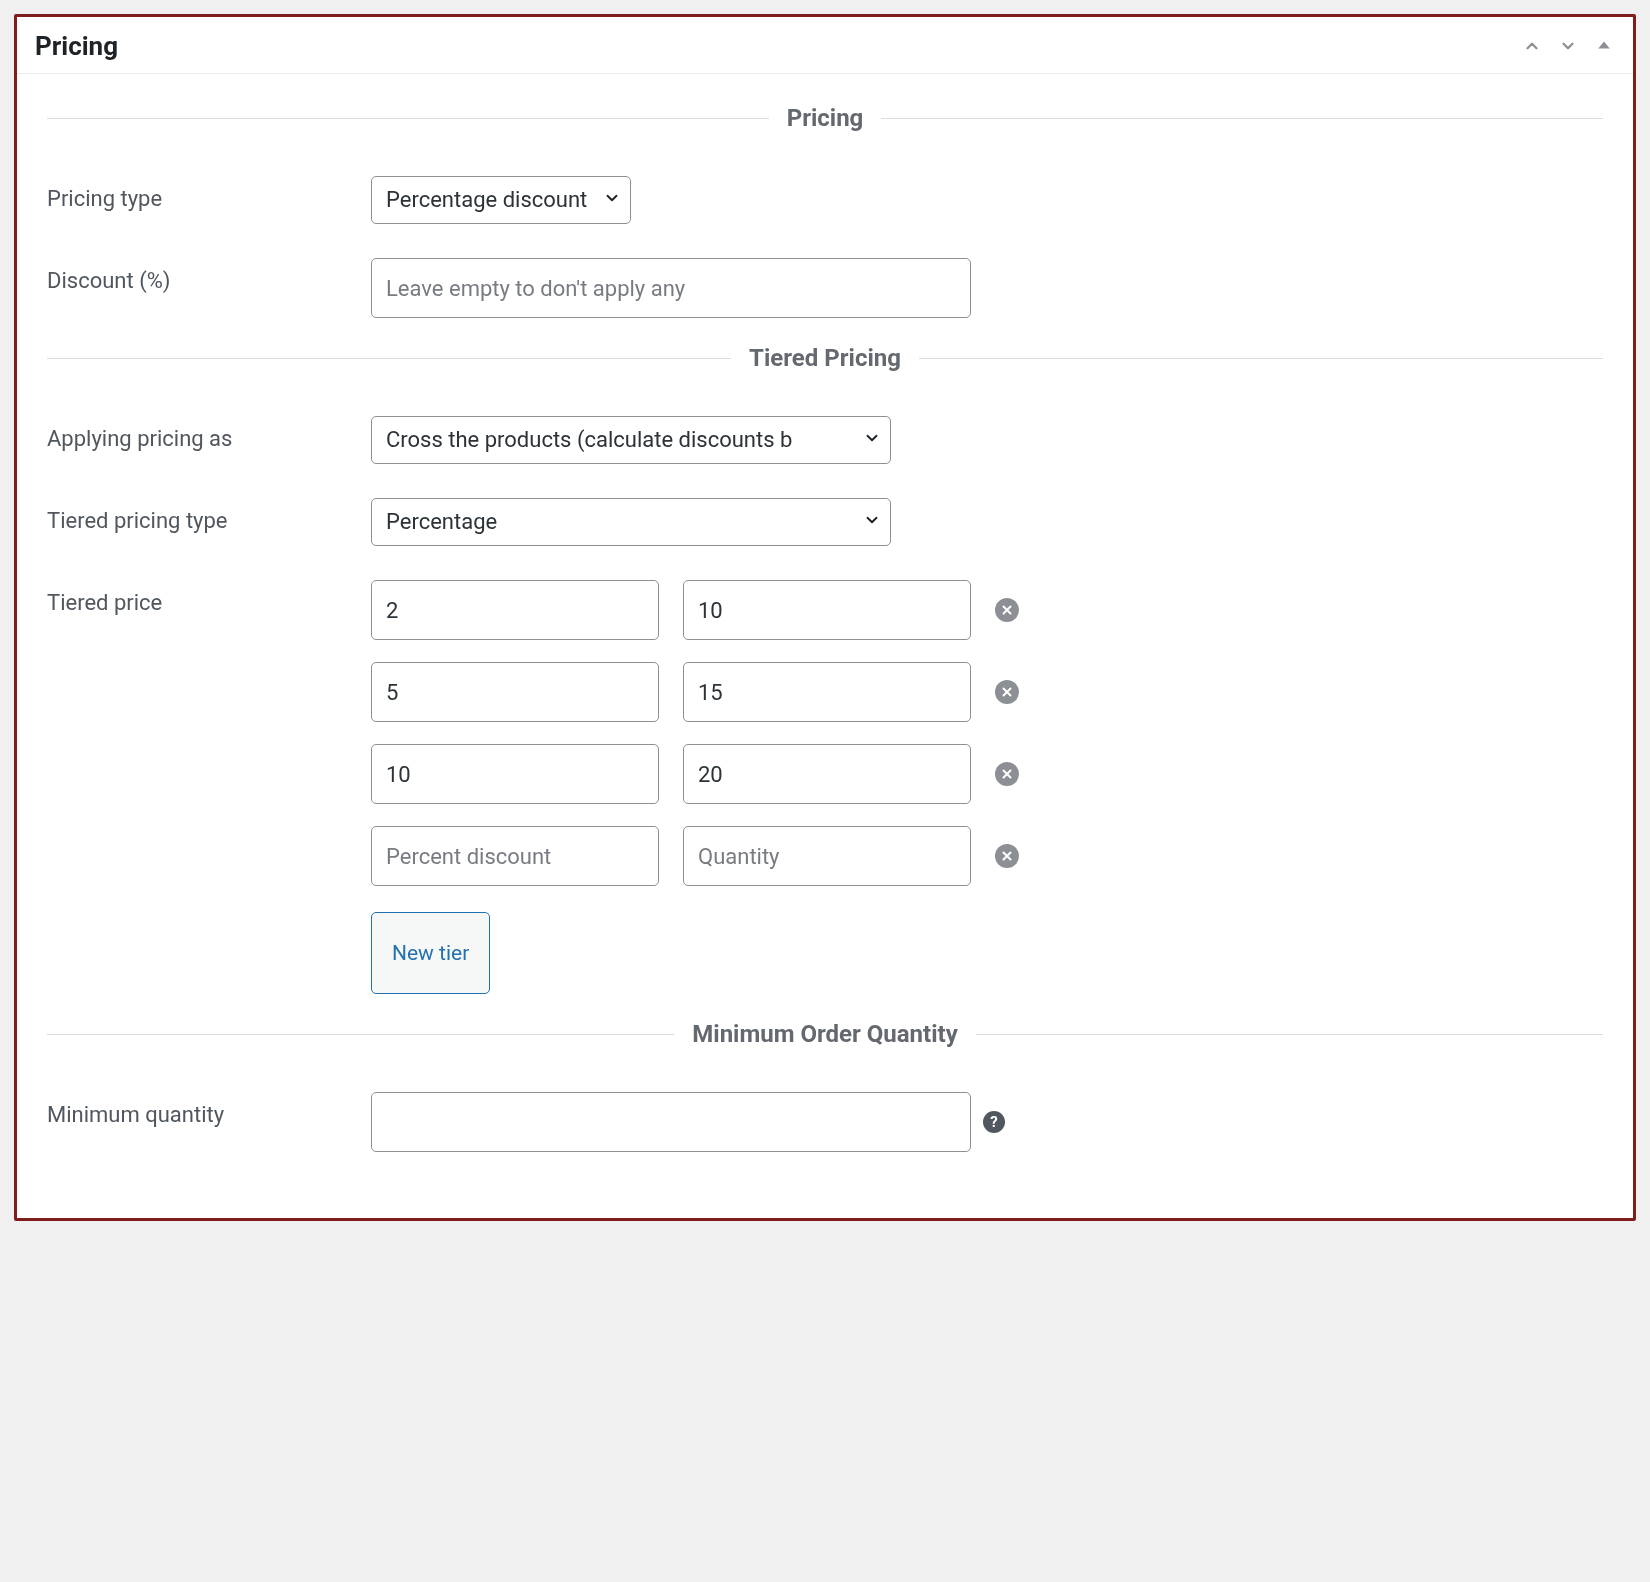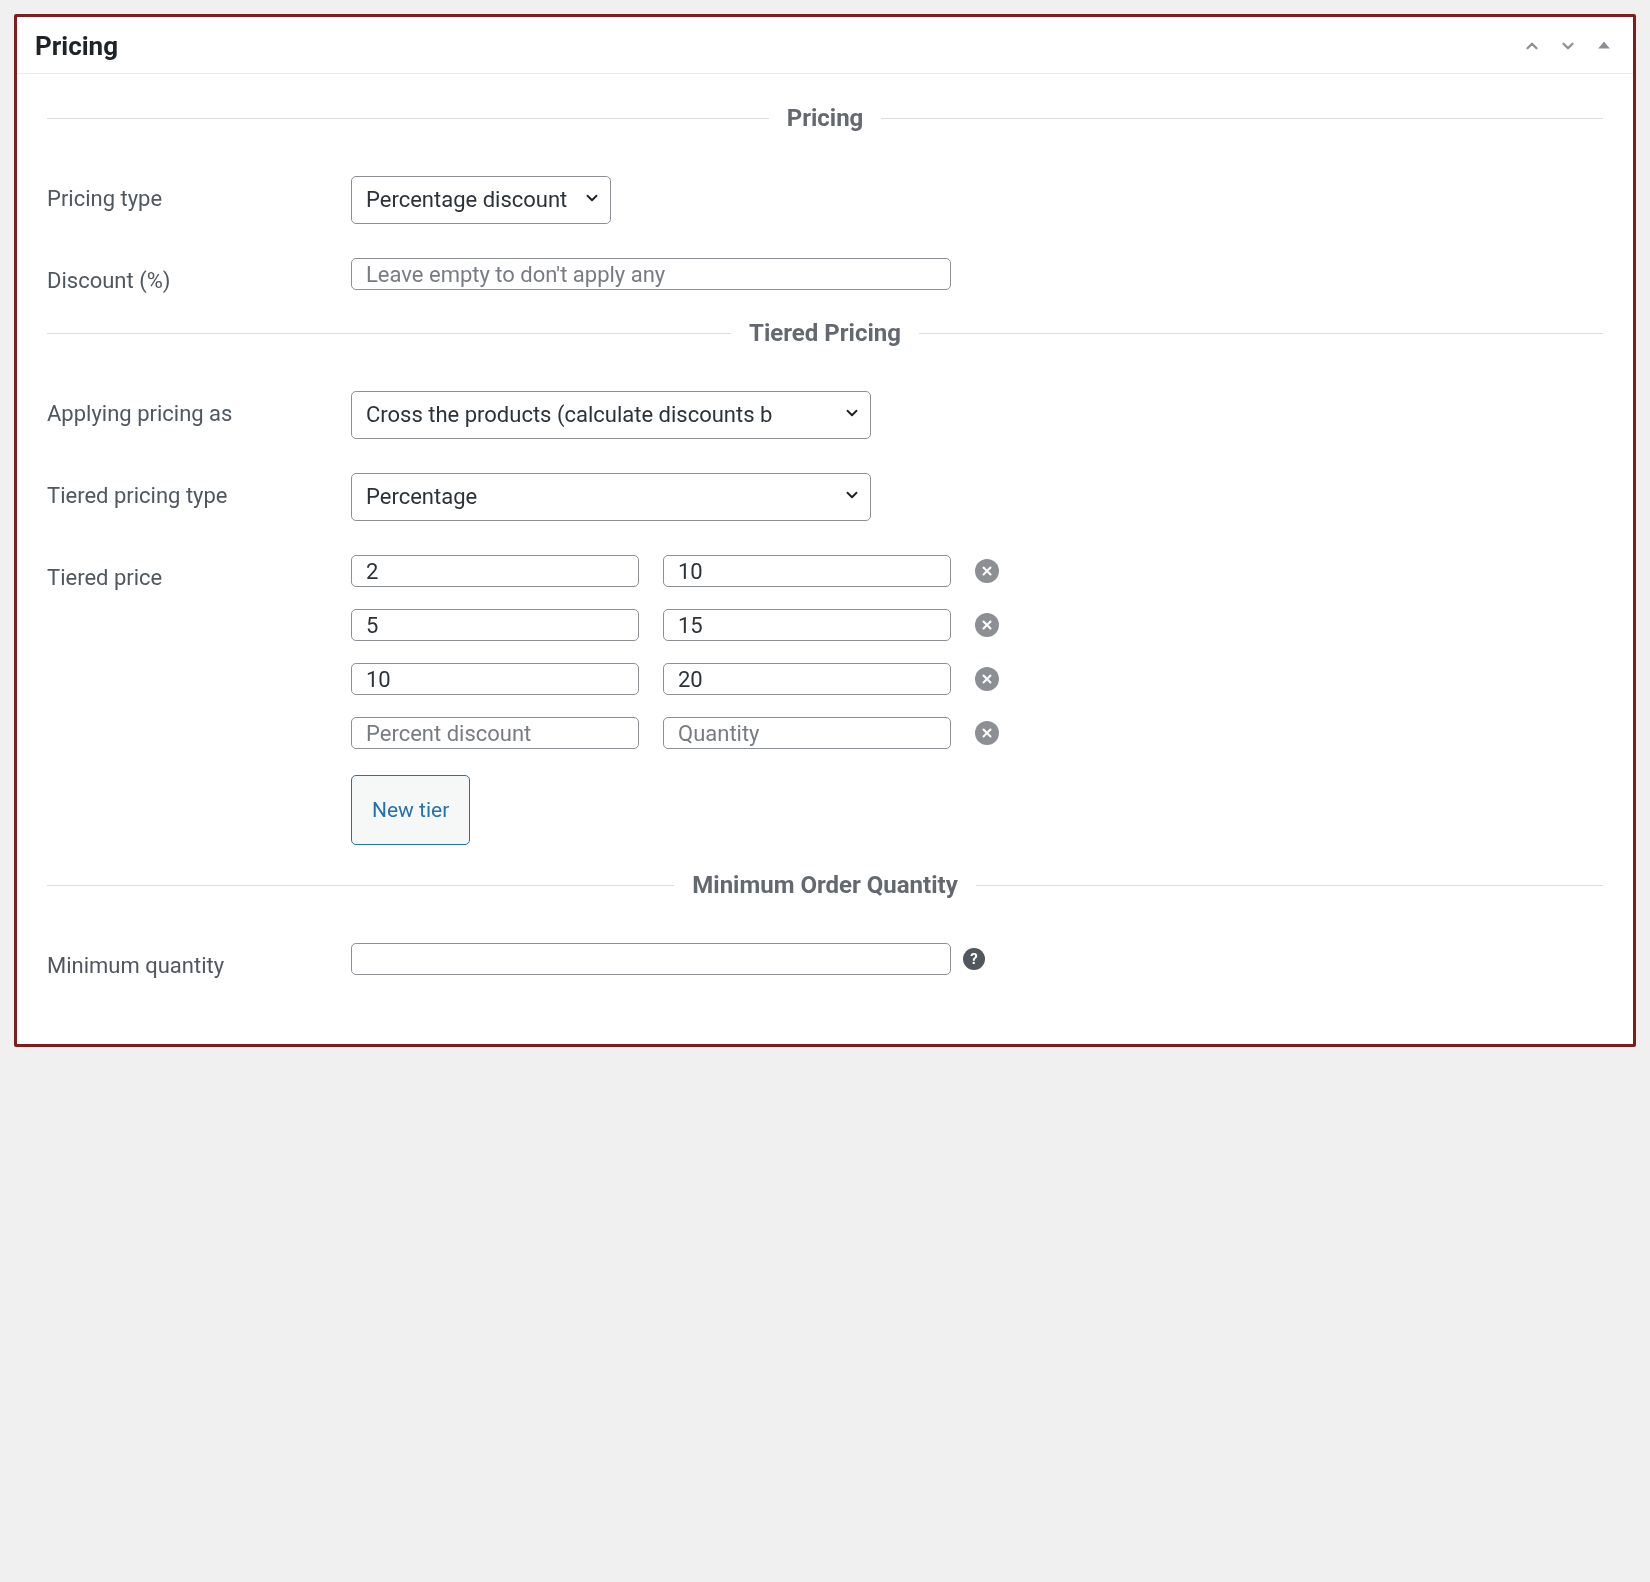--- a/index.html
+++ b/index.html
@@ -66,20 +66,21 @@
     background: #dcdcde;
   }
   .section-heading .label {
     padding: 0 18px;
     white-space: nowrap;
   }
   .form-row {
     display: flex;
     align-items: flex-start;
     margin-bottom: 34px;
+    gap: 20px;
   }
   .form-row:last-child { margin-bottom: 0; }
   .form-label {
     width: 304px;
     flex-shrink: 0;
     padding-top: 10px;
     color: #50575e;
     font-size: 22px;
   }
   .select-wrapper {
@@ -107,21 +108,21 @@
     color: #2c3338;
     line-height: 1.2;
     font-family: inherit;
   }
   select.w-auto { width: auto; }
   select.w-600 { width: 520px; }
   input[type="text"] {
     background: #fff;
     border: 1px solid #8c8f94;
     border-radius: 5px;
-    height: 32px;
+    height: 60px;
     padding: 0 14px;
     font-size: 22px;
     color: #2c3338;
     font-family: inherit;
   }
   input[type="text"]::placeholder { color: #787c82; }
   .w-600 { width: 600px; }
   .tier-col {
     display: flex;
     flex-direction: column;
@@ -145,21 +146,21 @@
     cursor: pointer;
     flex-shrink: 0;
   }
   .remove-btn svg { width: 12px; height: 12px; }
   .new-tier-btn {
     display: inline-block;
     border: 1px solid #2271b1;
     color: #2271b1;
     background: #f6f7f7;
     border-radius: 5px;
-    padding: 22px 20px;
+    padding: 28px 20px;
     font-size: 21px;
     cursor: pointer;
     font-family: inherit;
   }
   .help-icon {
     display: inline-flex;
     align-items: center;
     justify-content: center;
     width: 22px;
     height: 22px;

